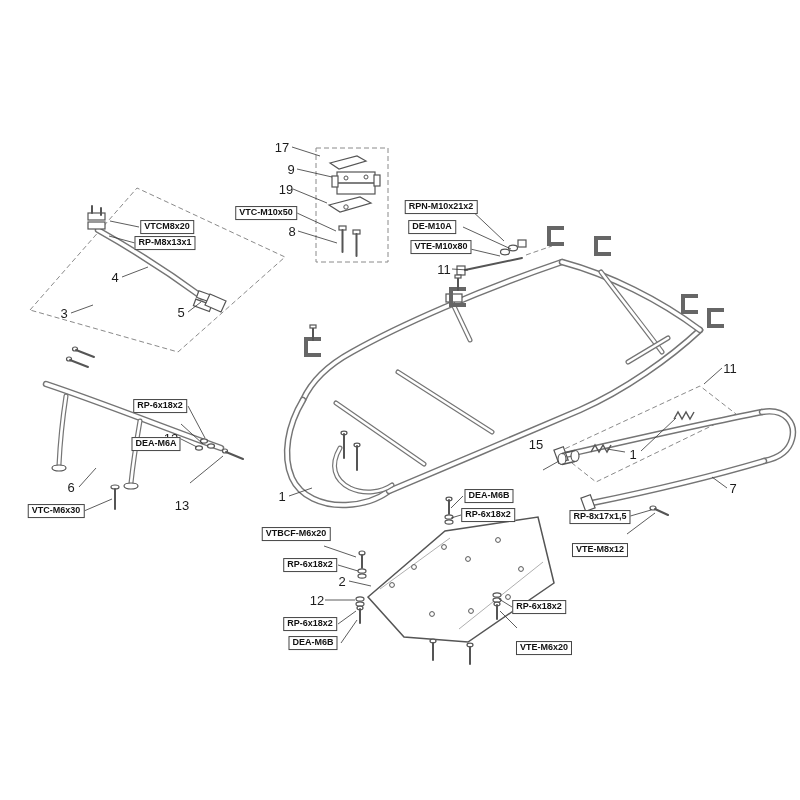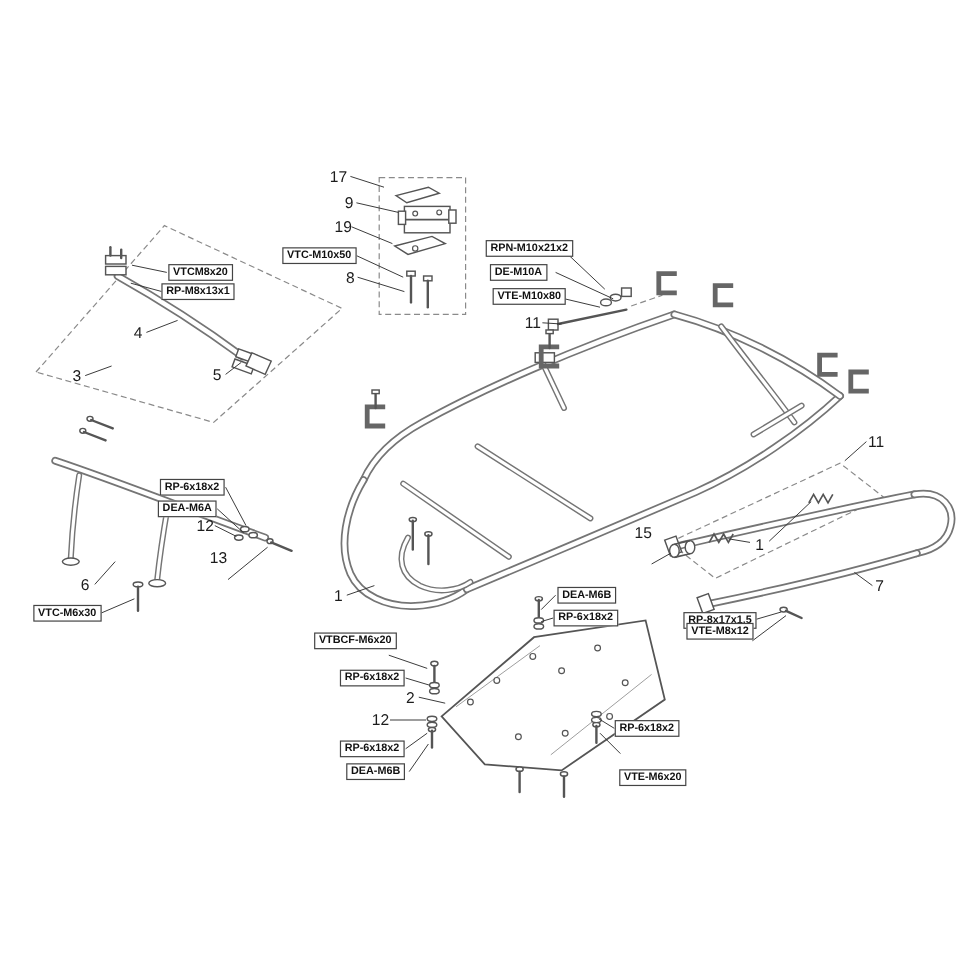--- a/index.html
+++ b/index.html
@@ -249,42 +249,42 @@
 <div class="num" style="left:282px;top:147px">17</div>
 <div class="num" style="left:291px;top:169px">9</div>
 <div class="num" style="left:286px;top:189px">19</div>
 <div class="num" style="left:292px;top:231px">8</div>
 <div class="num" style="left:444px;top:269px">11</div>
 <div class="num" style="left:115px;top:277px">4</div>
 <div class="num" style="left:64px;top:313px">3</div>
 <div class="num" style="left:181px;top:312px">5</div>
 <div class="num" style="left:171px;top:438px">12</div>
 <div class="num" style="left:71px;top:487px">6</div>
-<div class="num" style="left:182px;top:465px">13</div>
+<div class="num" style="left:182px;top:505px">13</div>
 <div class="num" style="left:282px;top:496px">1</div>
 <div class="num" style="left:730px;top:368px">11</div>
 <div class="num" style="left:536px;top:444px">15</div>
 <div class="num" style="left:633px;top:454px">1</div>
 <div class="num" style="left:733px;top:488px">7</div>
 <div class="num" style="left:342px;top:581px">2</div>
 <div class="num" style="left:317px;top:600px">12</div>
 
 <div class="plabel" style="left:167px;top:227px">VTCM8x20</div>
 <div class="plabel" style="left:165px;top:243px">RP-M8x13x1</div>
 <div class="plabel" style="left:266px;top:213px">VTC-M10x50</div>
 <div class="plabel" style="left:441px;top:207px">RPN-M10x21x2</div>
 <div class="plabel" style="left:432px;top:227px">DE-M10A</div>
 <div class="plabel" style="left:441px;top:247px">VTE-M10x80</div>
 <div class="plabel" style="left:160px;top:406px">RP-6x18x2</div>
-<div class="plabel" style="left:156px;top:424px">DEA-M6A</div>
+<div class="plabel" style="left:156px;top:444px">DEA-M6A</div>
 <div class="plabel" style="left:56px;top:511px">VTC-M6x30</div>
 <div class="plabel" style="left:489px;top:496px">DEA-M6B</div>
 <div class="plabel" style="left:488px;top:515px">RP-6x18x2</div>
 <div class="plabel" style="left:296px;top:534px">VTBCF-M6x20</div>
 <div class="plabel" style="left:310px;top:565px">RP-6x18x2</div>
 <div class="plabel" style="left:310px;top:624px">RP-6x18x2</div>
 <div class="plabel" style="left:313px;top:643px">DEA-M6B</div>
 <div class="plabel" style="left:600px;top:517px">RP-8x17x1,5</div>
-<div class="plabel" style="left:600px;top:526px">VTE-M8x12</div>
+<div class="plabel" style="left:600px;top:550px">VTE-M8x12</div>
 <div class="plabel" style="left:539px;top:607px">RP-6x18x2</div>
 <div class="plabel" style="left:544px;top:648px">VTE-M6x20</div>
 
 </div>
 
 </body></html>

